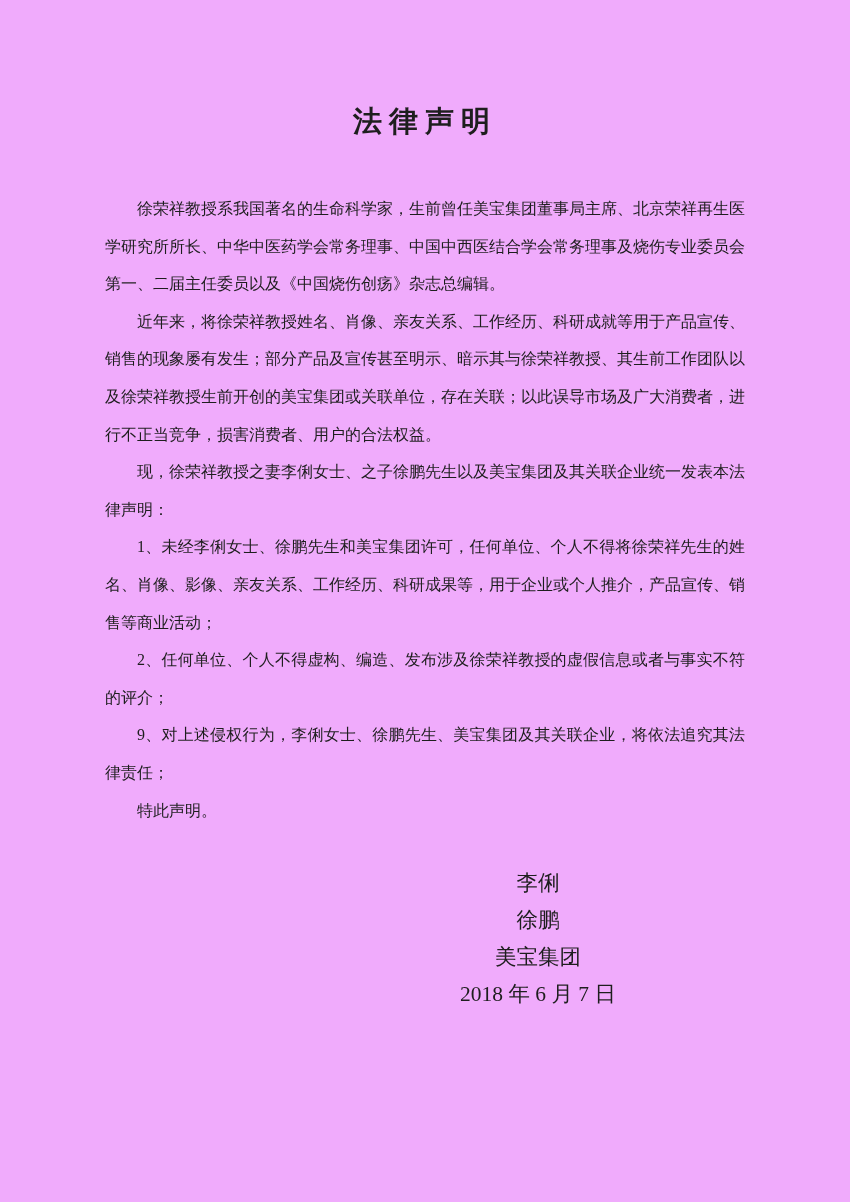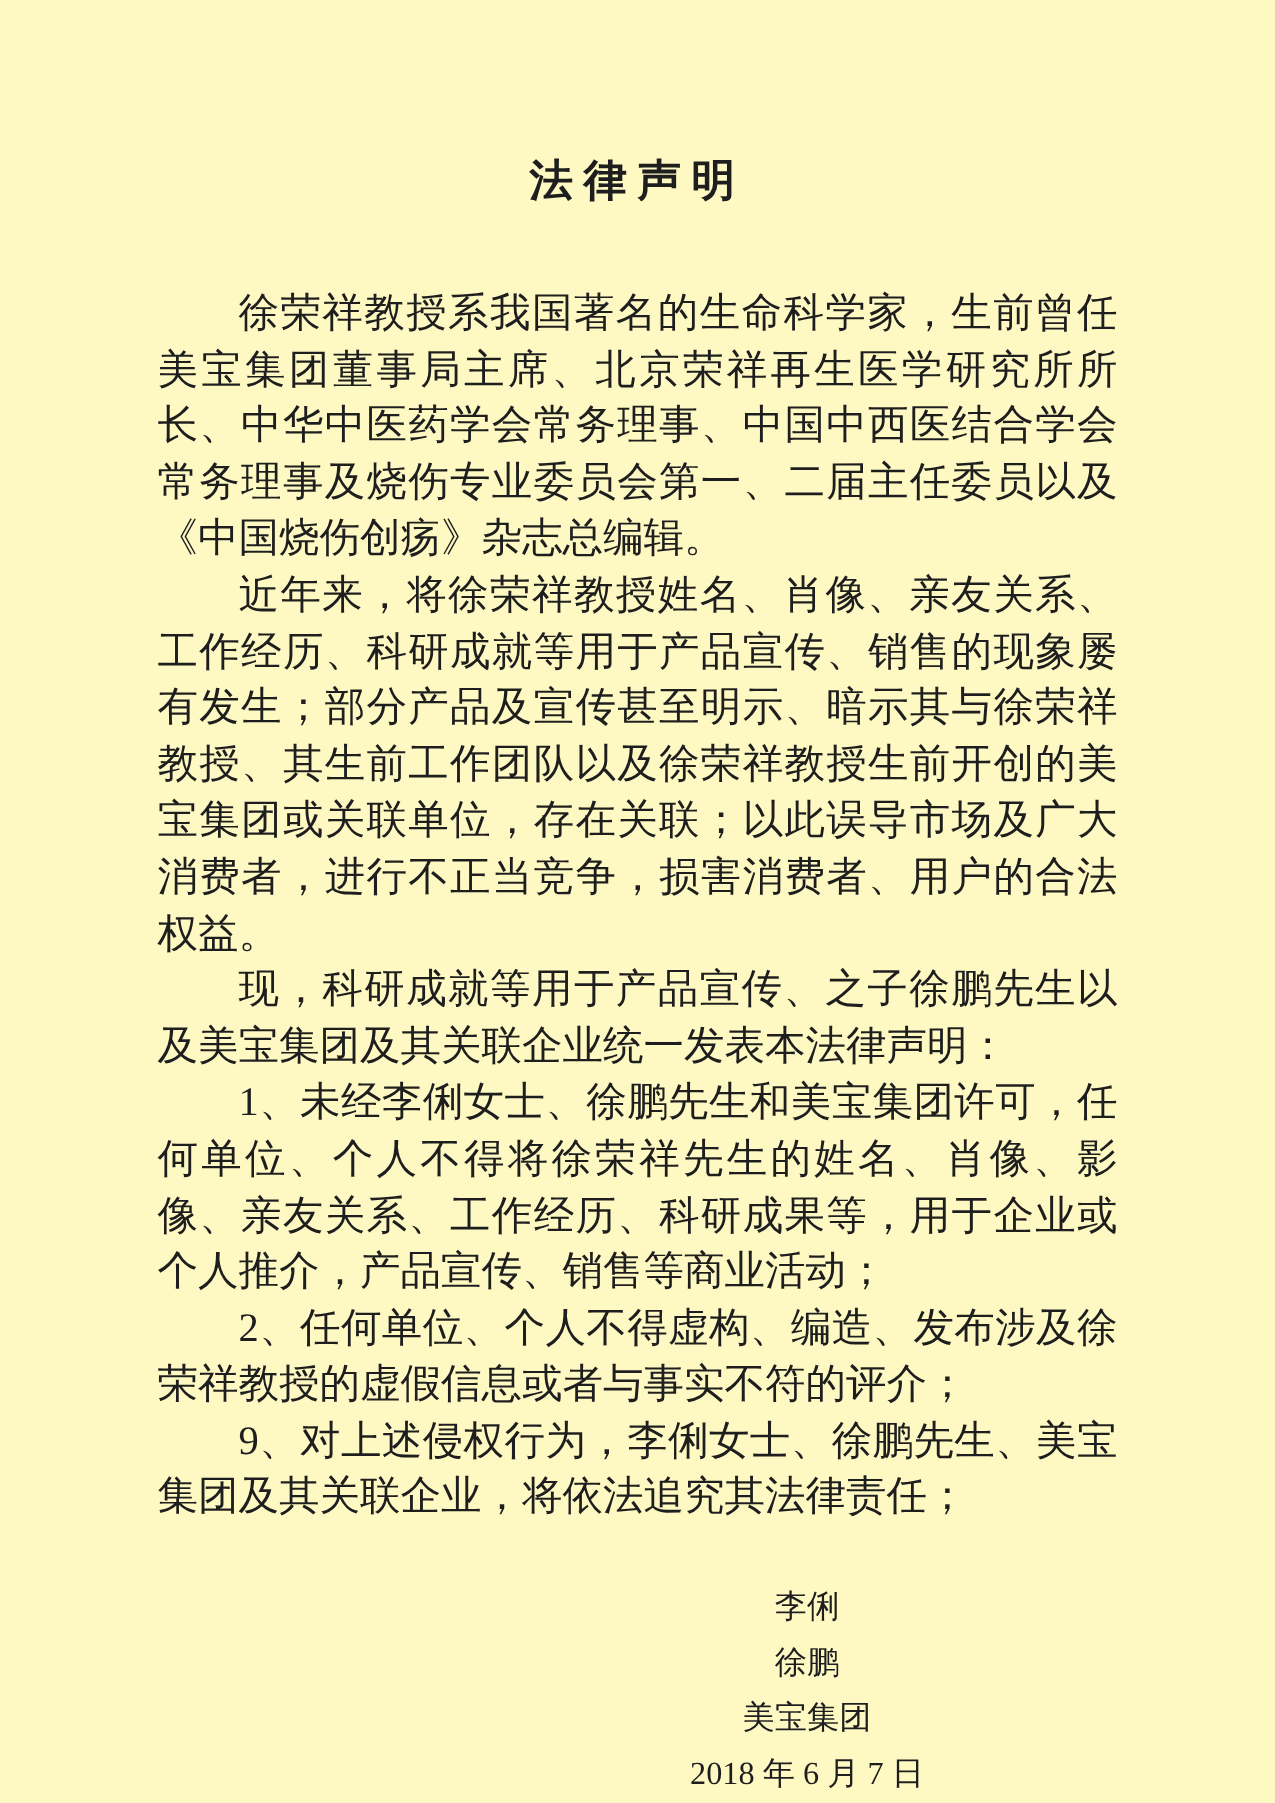--- a/index.html
+++ b/index.html
@@ -5,39 +5,39 @@
   html, body {
     margin: 0;
     padding: 0;
     background: #e9e9e9;
   }
   .page {
     position: relative;
     width: 850px;
     height: 1202px;
     margin: 0 auto;
-    background: #fef9c3;
+    background: #f0abfc;
     color: #1e1e1e;
     font-family: "Liberation Serif", "DejaVu Serif", serif;
     overflow: hidden;
     box-sizing: border-box;
   }
   .doc-title {
     margin: 0;
     padding-top: 102px;
     text-align: center;
     font-size: 29px;
     font-weight: 600;
     letter-spacing: 7px;
     line-height: 38px;
   }
   .doc-body {
     margin: 50px 105px 0 105px;
     width: 640px;
-    font-size: 27px;
+    font-size: 16px;
     line-height: 37.6px;
     text-align: justify;
     text-justify: inter-ideograph;
   }
   .doc-body p {
     margin: 0;
     padding: 0;
     text-indent: 2em;
   }
   .signature-block {
@@ -56,24 +56,25 @@
 </head>
 <body>
 
 <div class="page">
 
   <h1 class="doc-title">法律声明</h1>
 
   <div class="doc-body">
     <p>徐荣祥教授系我国著名的生命科学家，生前曾任美宝集团董事局主席、北京荣祥再生医学研究所所长、中华中医药学会常务理事、中国中西医结合学会常务理事及烧伤专业委员会第一、二届主任委员以及《中国烧伤创疡》杂志总编辑。</p>
     <p>近年来，将徐荣祥教授姓名、肖像、亲友关系、工作经历、科研成就等用于产品宣传、销售的现象屡有发生；部分产品及宣传甚至明示、暗示其与徐荣祥教授、其生前工作团队以及徐荣祥教授生前开创的美宝集团或关联单位，存在关联；以此误导市场及广大消费者，进行不正当竞争，损害消费者、用户的合法权益。</p>
-    <p>现，科研成就等用于产品宣传、之子徐鹏先生以及美宝集团及其关联企业统一发表本法律声明：</p>
+    <p>现，徐荣祥教授之妻李俐女士、之子徐鹏先生以及美宝集团及其关联企业统一发表本法律声明：</p>
     <p>1、未经李俐女士、徐鹏先生和美宝集团许可，任何单位、个人不得将徐荣祥先生的姓名、肖像、影像、亲友关系、工作经历、科研成果等，用于企业或个人推介，产品宣传、销售等商业活动；</p>
     <p>2、任何单位、个人不得虚构、编造、发布涉及徐荣祥教授的虚假信息或者与事实不符的评介；</p>
     <p>9、对上述侵权行为，李俐女士、徐鹏先生、美宝集团及其关联企业，将依法追究其法律责任；</p>
+    <p>特此声明。</p>
   </div>
 
   <div class="signature-block">
     <p>李俐</p>
     <p>徐鹏</p>
     <p>美宝集团</p>
     <p>2018 年 6 月 7 日</p>
   </div>
 
 </div>

